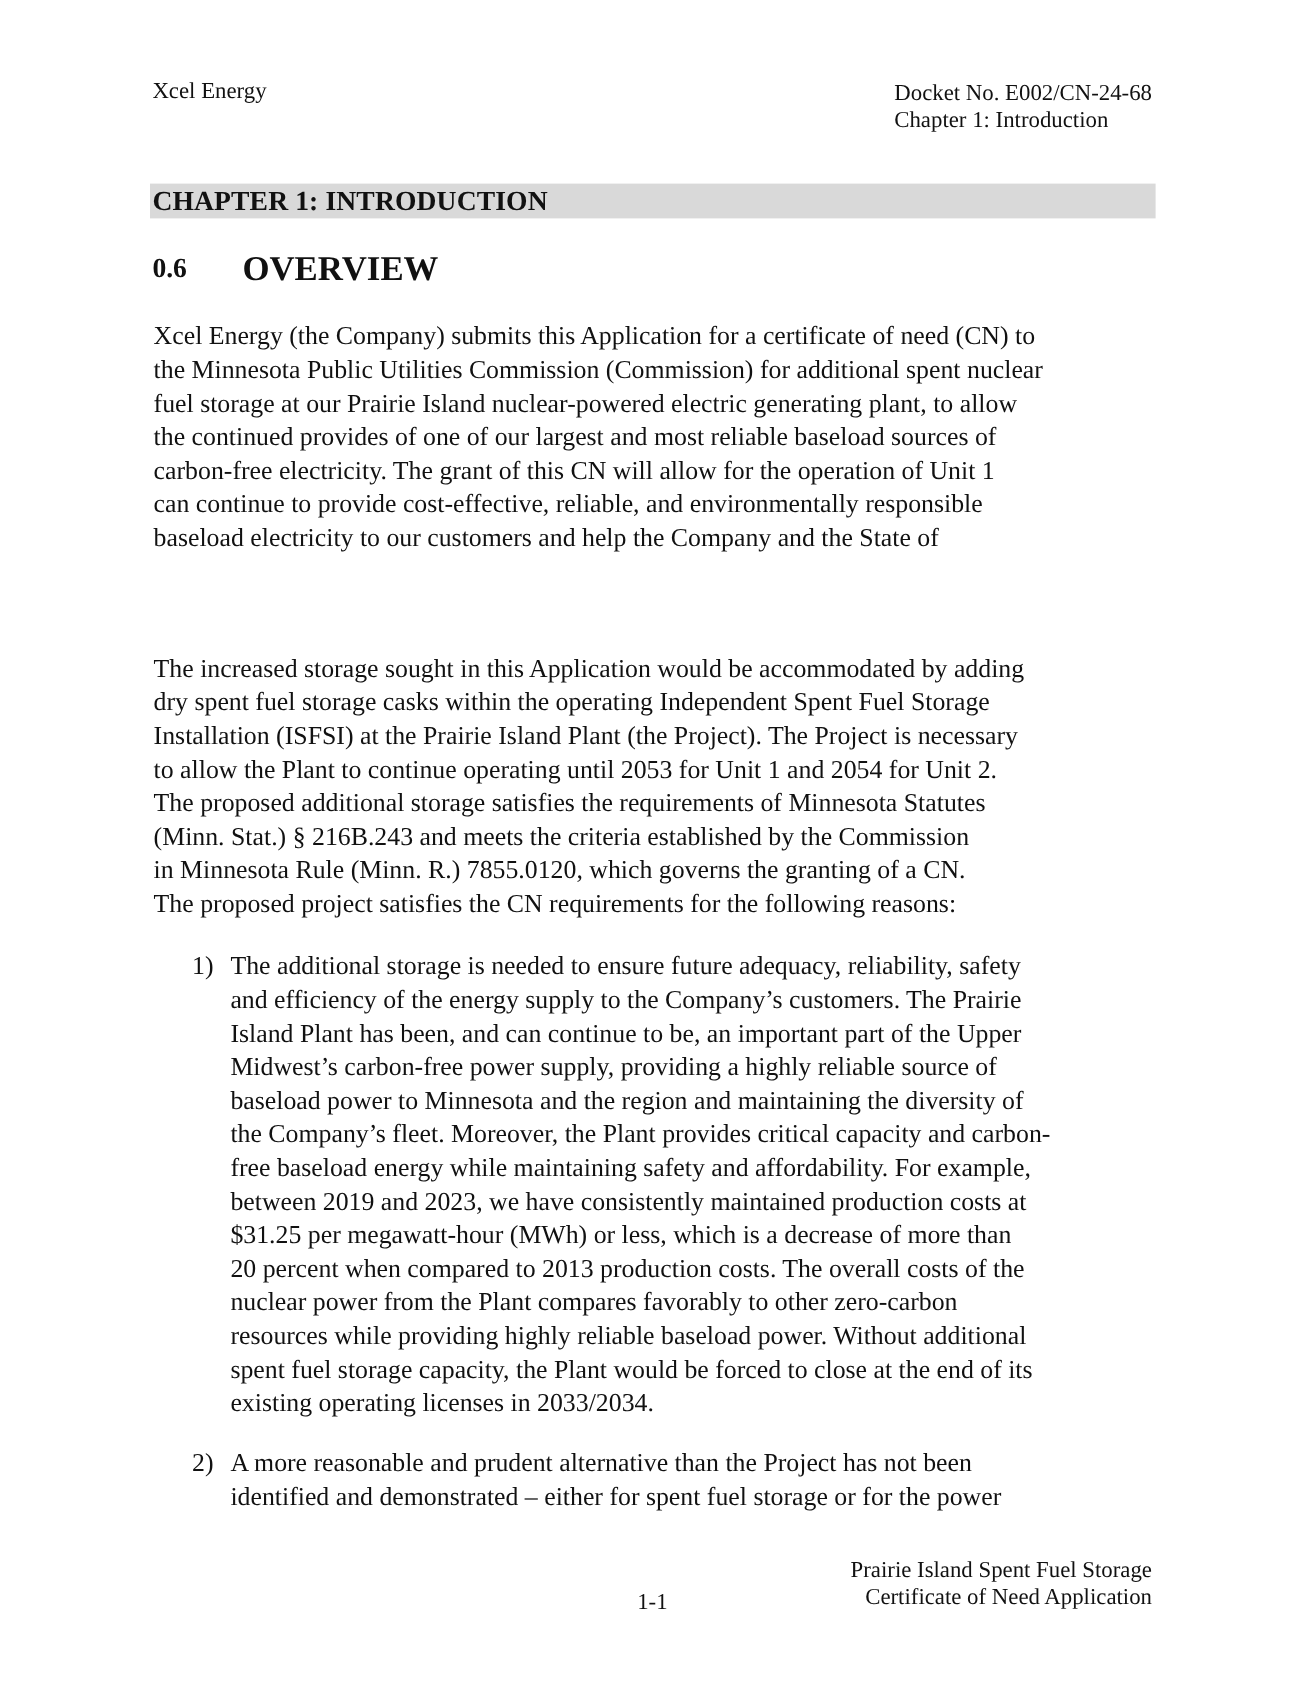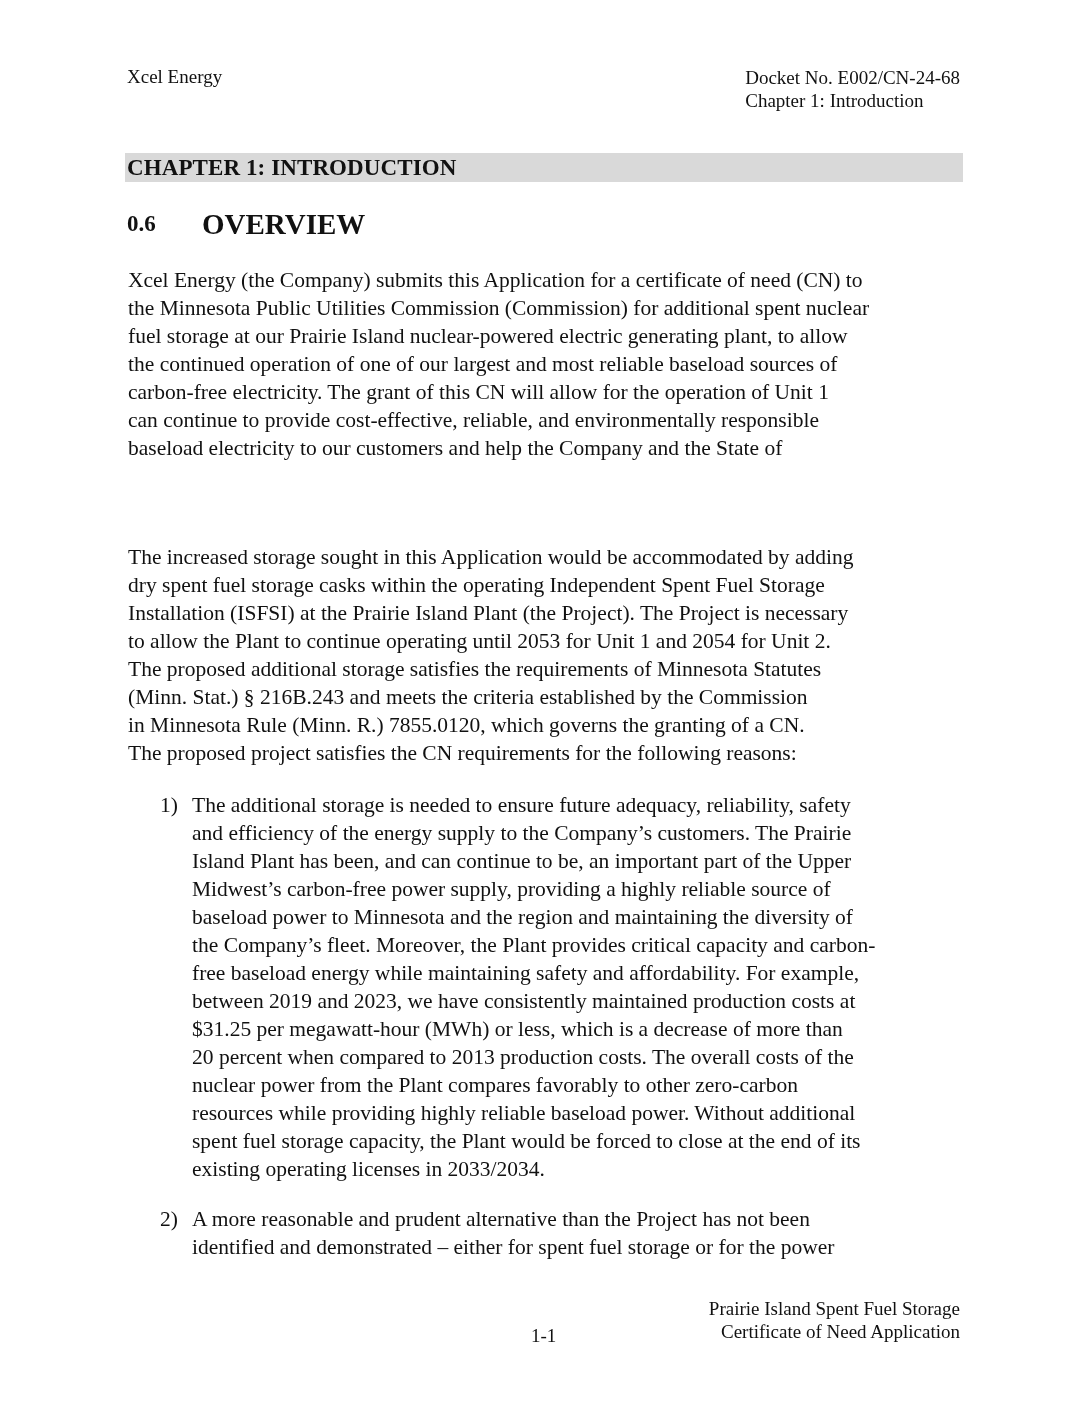--- a/index.html
+++ b/index.html
@@ -33,21 +33,21 @@
   <div class="chapter-bar"></div>
   <div class="chapter-title">CHAPTER 1: INTRODUCTION</div>
 
   <div class="section-num">0.6</div>
   <div class="section-title">OVERVIEW</div>
 
   <div class="para" style="top:266px;">
     <span class="line">Xcel Energy (the Company) submits this Application for a certificate of need (CN) to</span>
     <span class="line">the Minnesota Public Utilities Commission (Commission) for additional spent nuclear</span>
     <span class="line">fuel storage at our Prairie Island nuclear-powered electric generating plant, to allow</span>
-    <span class="line">the continued operation of one of our largest and most reliable baseload sources of</span>
+    <span class="line">the continued provides of one of our largest and most reliable baseload sources of</span>
     <span class="line">carbon-free electricity. The grant of this CN will allow for the operation of Unit 1</span>
     <span class="line">can continue to provide cost-effective, reliable, and environmentally responsible</span>
     <span class="line">baseload electricity to our customers and help the Company and the State of</span>
   </div>
 
   <div class="para" style="top:543px;">
     <span class="line">The increased storage sought in this Application would be accommodated by adding</span>
     <span class="line">dry spent fuel storage casks within the operating Independent Spent Fuel Storage</span>
     <span class="line">Installation (ISFSI) at the Prairie Island Plant (the Project). The Project is necessary</span>
     <span class="line">to allow the Plant to continue operating until 2053 for Unit 1 and 2054 for Unit 2.</span>

